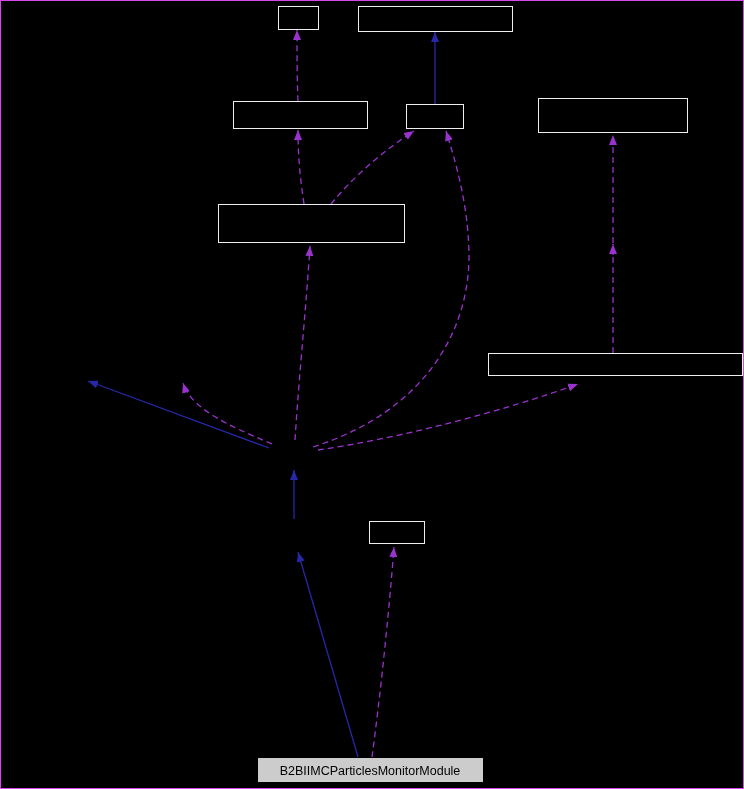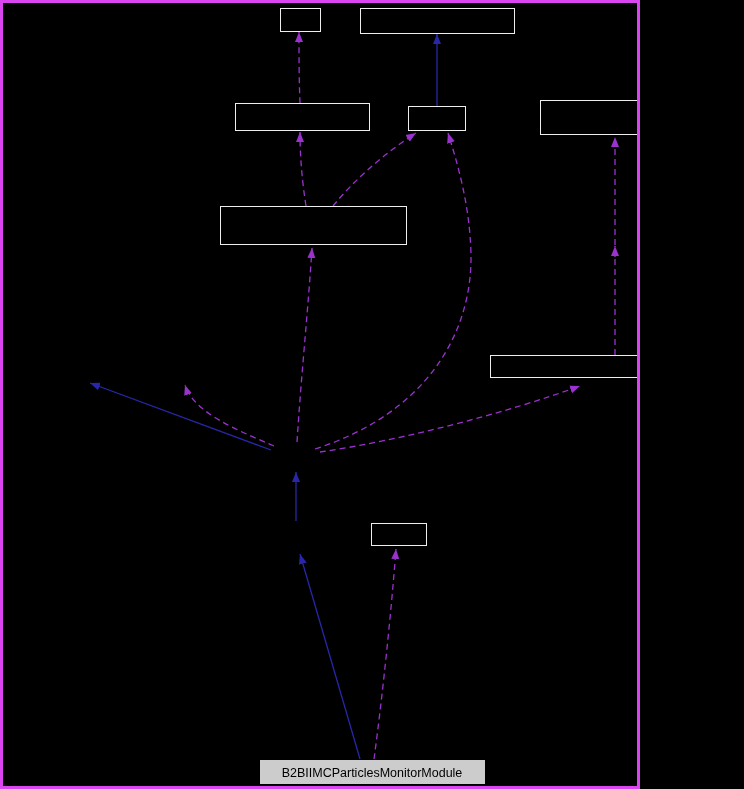--- a/index.html
+++ b/index.html
@@ -6,23 +6,23 @@
     --background:#000000;
     --node-border:#eeeeee;
     --edge-inherit:#2727a8;
     --edge-usage:#9a32cd;
     --main-node-fill:#cccccc;
     --main-node-text:#000000;
   }
   html,body{margin:0;padding:0;background:var(--background);}
   .stage{
     position:relative;
-    width:640px;height:789px;
+    width:744px;height:789px;
     background:var(--background);
-    border:3px solid #d946ef;
+    border:1px solid #d946ef;
     box-sizing:border-box;
     overflow:hidden;
   }
   svg{display:block;}
   .node{
     fill:var(--background);
     stroke:var(--node-border);
     stroke-width:1;
   }
   .main-node{

